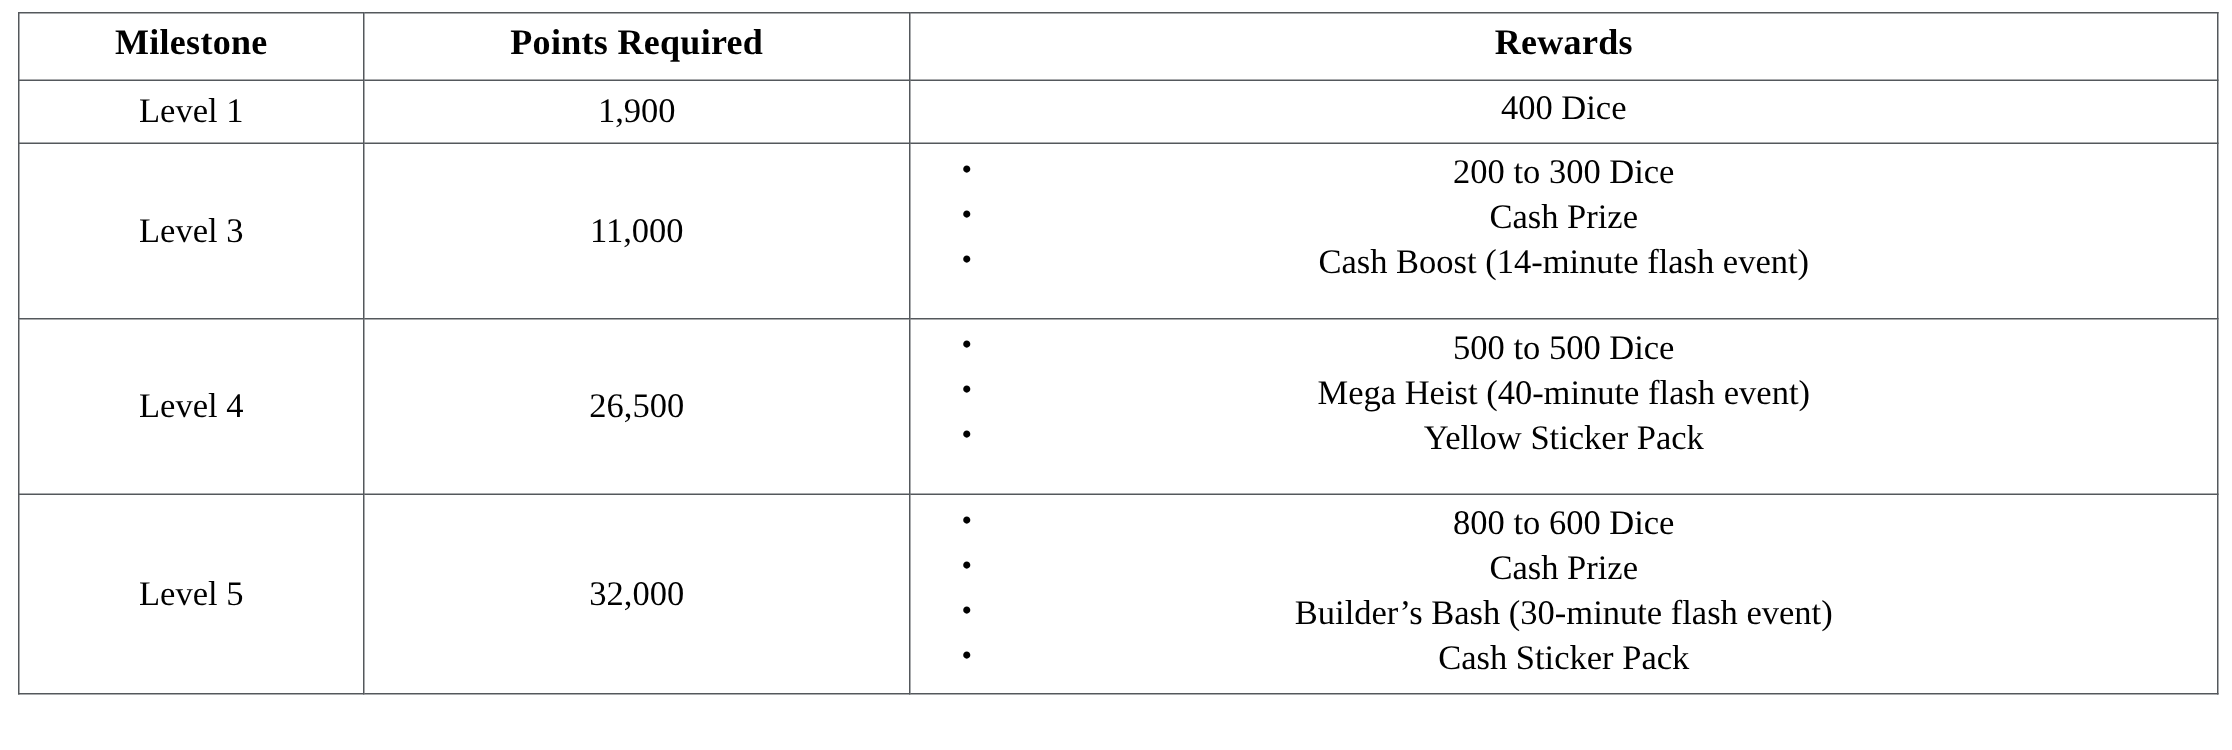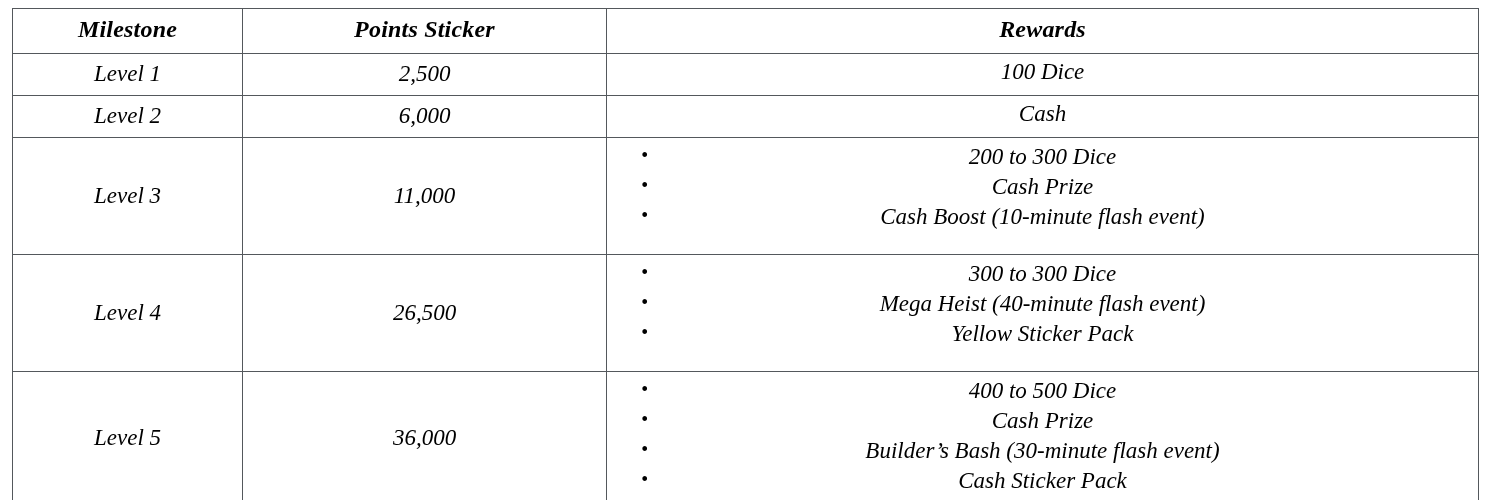--- a/index.html
+++ b/index.html
@@ -13,21 +13,20 @@
     font-family: "Liberation Serif", serif;
     color: #000000;
     overflow: hidden;
   }
   .sheet {
     width: 1488px;
     height: 412px;
     position: relative;
     box-sizing: border-box;
     padding: 8px 10px 0 12px;
-    font-style: italic;
   }
   table.milestones {
     border-collapse: collapse;
     width: 1466px;
     table-layout: fixed;
     background: #fff;
   }
   table.milestones col.c-milestone { width: 230px; }
   table.milestones col.c-points    { width: 364px; }
   table.milestones col.c-rewards   { width: 872px; }
@@ -97,57 +96,42 @@
 <div class="sheet">
   <table class="milestones">
     <colgroup>
       <col class="c-milestone">
       <col class="c-points">
       <col class="c-rewards">
     </colgroup>
     <thead>
       <tr>
         <th>Milestone</th>
-        <th>Points Sticker</th>
+        <th>Points Required</th>
         <th>Rewards</th>
       </tr>
     </thead>
     <tbody>
 
       <tr class="simple">
         <td>
           <span class="cell-label">Level 1</span>
         </td>
         <td>
-          <span class="cell-label">2,500</span>
-        </td>
-        <td>
-          <div class="rewards-wrap">
-            <div class="rewards-lines">
-              <span class="reward-single">100 Dice</span>
-            </div>
-          </div>
-        </td>
-      </tr>
-
-      <tr class="simple">
-        <td>
-          <span class="cell-label">Level 2</span>
-        </td>
-        <td>
-          <span class="cell-label">6,000</span>
-        </td>
-        <td>
-          <div class="rewards-wrap">
-            <div class="rewards-lines">
-              <span class="reward-single">Cash</span>
-            </div>
-          </div>
-        </td>
-      </tr>
+          <span class="cell-label">1,900</span>
+        </td>
+        <td>
+          <div class="rewards-wrap">
+            <div class="rewards-lines">
+              <span class="reward-single">400 Dice</span>
+            </div>
+          </div>
+        </td>
+      </tr>
+
 
       <tr class="tall">
         <td>
           <span class="cell-label">Level 3</span>
         </td>
         <td>
           <span class="cell-label">11,000</span>
         </td>
         <td>
           <div class="rewards-wrap">
@@ -155,67 +139,67 @@
               <span class="reward-line">
                 <span class="bullet">•</span>
                 <span>200 to 300 Dice</span>
               </span>
               <span class="reward-line">
                 <span class="bullet">•</span>
                 <span>Cash Prize</span>
               </span>
               <span class="reward-line">
                 <span class="bullet">•</span>
-                <span>Cash Boost (10-minute flash event)</span>
+                <span>Cash Boost (14-minute flash event)</span>
               </span>
             </div>
           </div>
         </td>
       </tr>
 
       <tr class="tall">
         <td>
           <span class="cell-label">Level 4</span>
         </td>
         <td>
           <span class="cell-label">26,500</span>
         </td>
         <td>
           <div class="rewards-wrap">
             <div class="rewards-lines">
               <span class="reward-line">
                 <span class="bullet">•</span>
-                <span>300 to 300 Dice</span>
+                <span>500 to 500 Dice</span>
               </span>
               <span class="reward-line">
                 <span class="bullet">•</span>
                 <span>Mega Heist (40-minute flash event)</span>
               </span>
               <span class="reward-line">
                 <span class="bullet">•</span>
                 <span>Yellow Sticker Pack</span>
               </span>
             </div>
           </div>
         </td>
       </tr>
 
       <tr class="tall">
         <td>
           <span class="cell-label">Level 5</span>
         </td>
         <td>
-          <span class="cell-label">36,000</span>
-        </td>
-        <td>
-          <div class="rewards-wrap">
-            <div class="rewards-lines">
-              <span class="reward-line">
-                <span class="bullet">•</span>
-                <span>400 to 500 Dice</span>
+          <span class="cell-label">32,000</span>
+        </td>
+        <td>
+          <div class="rewards-wrap">
+            <div class="rewards-lines">
+              <span class="reward-line">
+                <span class="bullet">•</span>
+                <span>800 to 600 Dice</span>
               </span>
               <span class="reward-line">
                 <span class="bullet">•</span>
                 <span>Cash Prize</span>
               </span>
               <span class="reward-line">
                 <span class="bullet">•</span>
                 <span>Builder’s Bash (30-minute flash event)</span>
               </span>
               <span class="reward-line">

